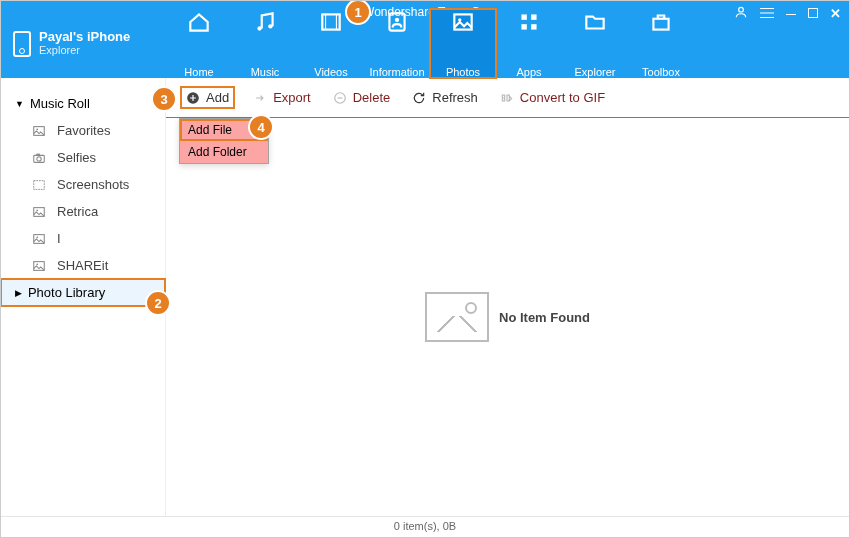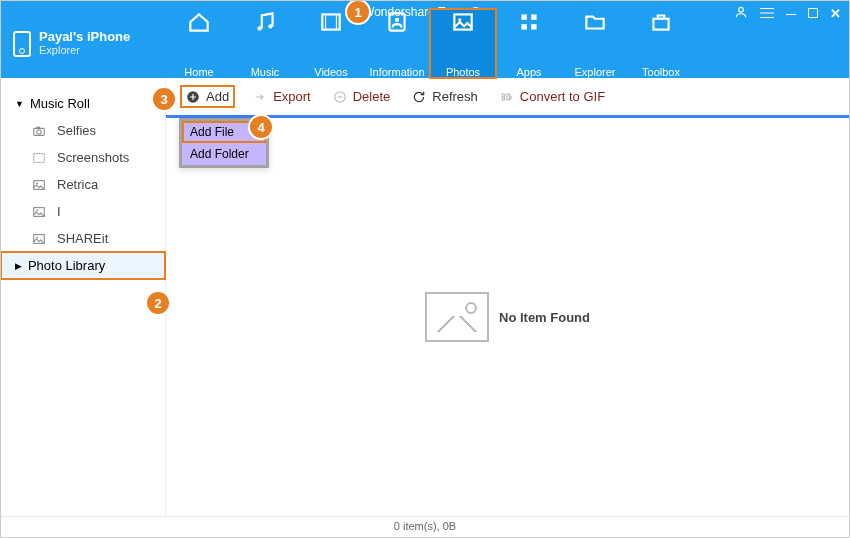--- a/index.html
+++ b/index.html
@@ -24,25 +24,25 @@
     .underscore{display:inline-block;width:10px;border-bottom:1.5px solid #fff;transform:translateY(-3px)}
     .x-close{font-size:13px;font-weight:bold}
     .body-wrap{display:flex;height:438px}
     .sidebar{width:165px;background:#fff;border-right:1px solid #eee;padding-top:12px;font-size:13px}
     .tree-group{padding:6px 10px 6px 14px;display:flex;align-items:center;gap:6px;cursor:pointer}
     .tree-group .caret{font-size:9px}
     .tree-group.selected{outline:2px solid #e67e22;outline-offset:-1px;background:#eaf5fd}
     .tree-item{padding:6px 10px 6px 30px;display:flex;align-items:center;gap:10px;cursor:pointer;color:#444}
     .tree-icon{width:16px;height:14px;display:inline-block}
     .content{flex:1;display:flex;flex-direction:column;position:relative}
-    .toolbar{height:40px;border-bottom:3px solid #3b82f6;display:flex;align-items:center;padding-left:18px;gap:22px;font-size:13px}
+    .toolbar{height:40px;border-bottom:1px solid #3b82f6;display:flex;align-items:center;padding-left:18px;gap:22px;font-size:13px}
     .tb-btn{display:flex;align-items:center;gap:6px;cursor:pointer;color:#7f1d1d}
     .tb-btn.enabled{color:#333}
     .tb-add{outline:2px solid #e67e22;outline-offset:2px;padding:0 2px}
-    .dropdown{position:absolute;top:40px;left:13px;width:90px;background:#c4b5fd;border:3px solid #a3a3a3;box-shadow:0 2px 6px rgba(0,0,0,.15);font-size:12px;z-index:5}
+    .dropdown{position:absolute;top:40px;left:13px;width:90px;background:#fca5a5;border:1px solid #a3a3a3;box-shadow:0 2px 6px rgba(0,0,0,.15);font-size:12px;z-index:5}
     .dd-item{padding:4px 8px;cursor:pointer}
     .dd-item.hl{outline:2px solid #e67e22;outline-offset:-2px}
     .empty-area{flex:1;display:flex;flex-direction:row;align-items:center;justify-content:center;gap:10px}
     .empty-icon{width:64px;height:50px;border:2px solid #bbb;position:relative}
     .empty-icon::before{content:"";position:absolute;top:8px;right:10px;width:8px;height:8px;border:2px solid #bbb;border-radius:50%}
     .empty-icon::after{content:"";position:absolute;bottom:8px;left:8px;right:8px;height:16px;background:linear-gradient(135deg,transparent 45%,#bbb 45%,#bbb 55%,transparent 55%),linear-gradient(45deg,transparent 45%,#bbb 45%,#bbb 55%,transparent 55%);background-size:50% 100%;background-repeat:no-repeat;background-position:left,right}
     .empty-label{font-size:13px;font-weight:600;color:#444}
     .statusbar{height:16px;border-top:1px solid #e5e5e5;font-size:11px;color:#666;display:flex;align-items:flex-end;justify-content:center}
     .badge{position:absolute;width:26px;height:26px;background:#e67e22;border:2px solid #fff;border-radius:50%;color:#fff;display:flex;align-items:center;justify-content:center;font-size:13px;font-weight:600;z-index:10}
     .badge1{top:-2px;left:344px}
@@ -142,20 +142,28 @@
 </div>
 
 <div class="body-wrap">
   <div class="sidebar" id="sidebar">
       <div class="tree-group">
         <span class="caret">▼</span>
         <span>Music Roll</span>
       </div>
       <div class="tree-item">
         <svg class="tree-icon" viewBox="0 0 16 16">
+          <rect x="2" y="3" width="12" height="10" fill="none" stroke="#888" stroke-width="1.2"></rect>
+          <circle cx="6" cy="6" r="1" fill="#888"></circle>
+          <path d="M2 11l3-3 3 3 2-2 4 4" fill="none" stroke="#888" stroke-width="1.2"></path>
+        </svg>
+        <span>Favorites</span>
+      </div>
+      <div class="tree-item">
+        <svg class="tree-icon" viewBox="0 0 16 16">
           <rect x="2" y="5" width="12" height="8" rx="1" fill="none" stroke="#888" stroke-width="1.2"></rect>
           <circle cx="8" cy="9" r="2.5" fill="none" stroke="#888" stroke-width="1.2"></circle>
           <rect x="5" y="3" width="4" height="2" fill="#888"></rect>
         </svg>
         <span>Selfies</span>
       </div>
       <div class="tree-item">
         <svg class="tree-icon" viewBox="0 0 16 16">
           <rect x="2" y="3" width="12" height="10" fill="none" stroke="#888" stroke-width="1" stroke-dasharray="2 1"></rect>
         </svg>

